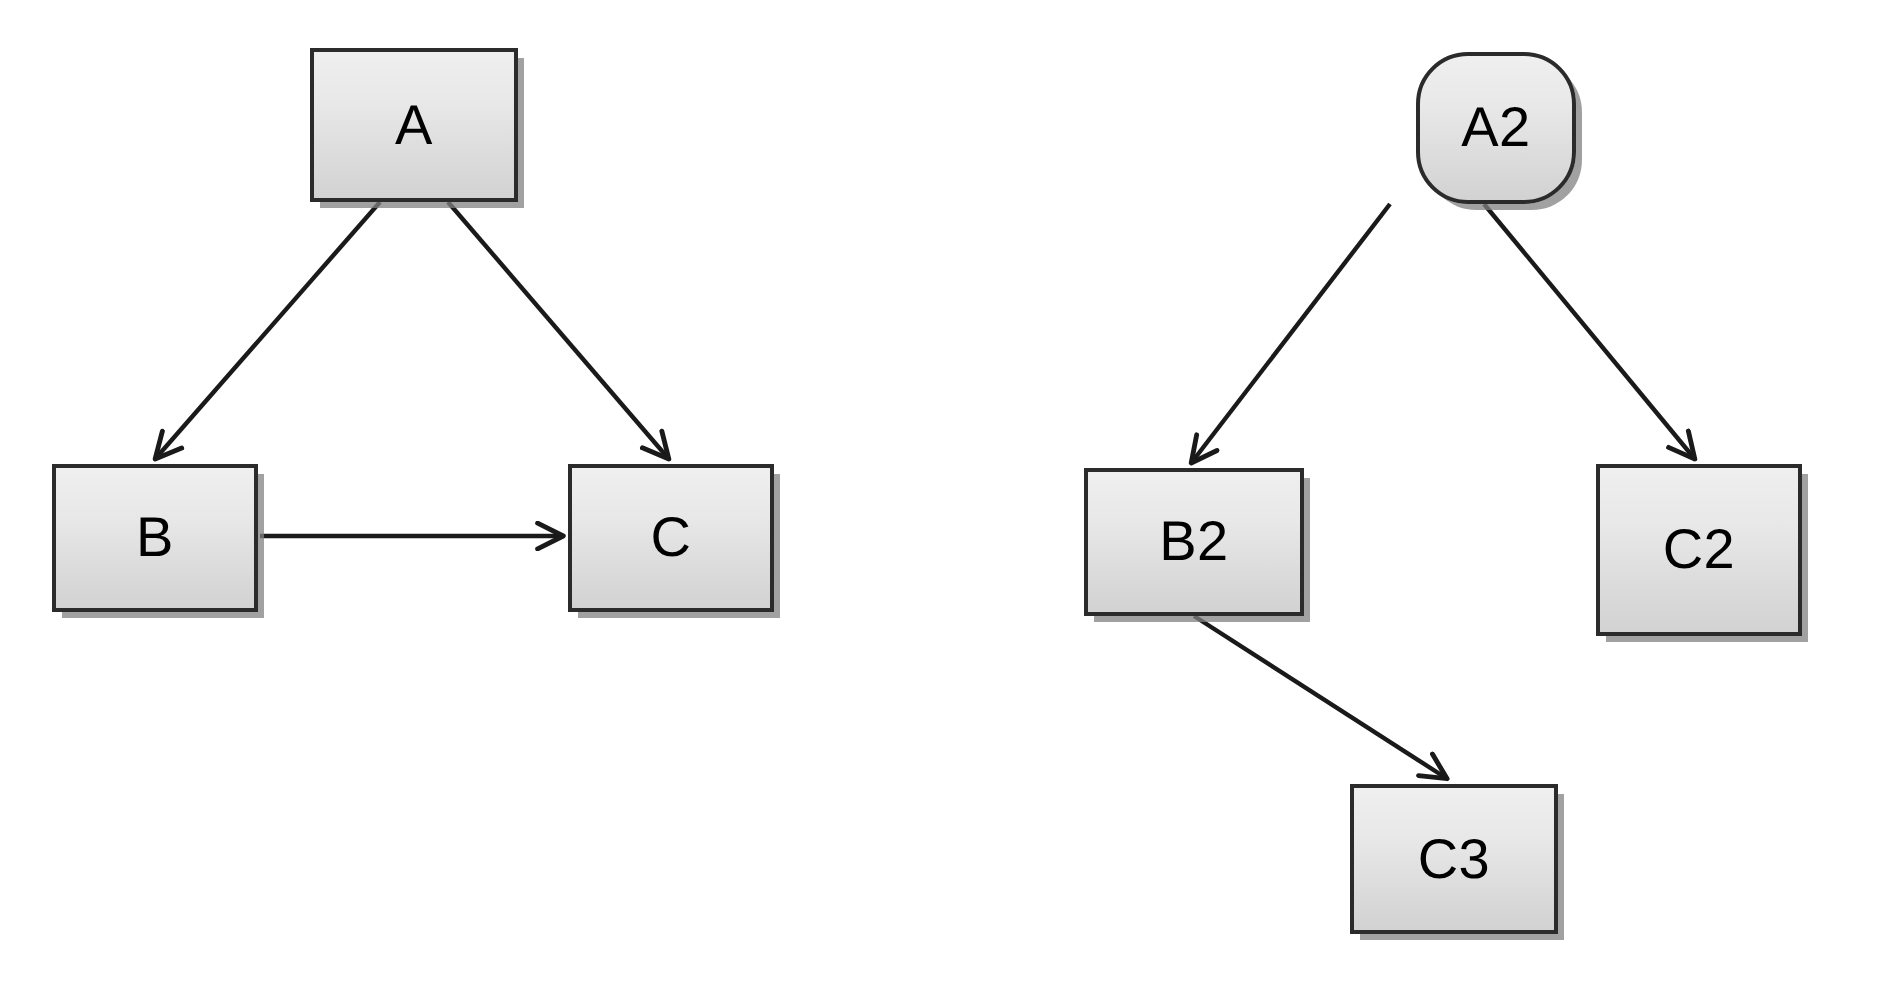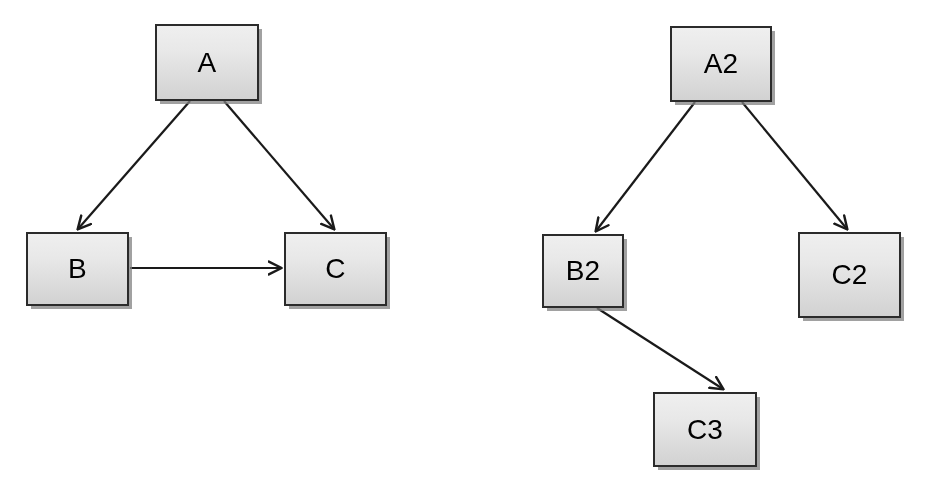--- a/index.html
+++ b/index.html
@@ -69,27 +69,27 @@
   <div id="nodes-layer">
       <div class="node" style="left: 155px; top: 24px; width: 104px; height: 77px;">
         <span class="node-label">A</span>
       </div>
       <div class="node" style="left: 26px; top: 232px; width: 103px; height: 74px;">
         <span class="node-label">B</span>
       </div>
       <div class="node" style="left: 284px; top: 232px; width: 103px; height: 74px;">
         <span class="node-label">C</span>
       </div>
-      <div class="node" style="left: 670px; top: 26px; width: 102px; height: 76px;">
+      <div class="node" style="left: 708px; top: 26px; width: 80px; height: 76px; border-radius: 26px;">
         <span class="node-label">A2</span>
       </div>
-      <div class="node" style="left: 542px; top: 234px; width: 82px; height: 74px;">
+      <div class="node" style="left: 542px; top: 234px; width: 110px; height: 74px;">
         <span class="node-label">B2</span>
       </div>
       <div class="node" style="left: 798px; top: 232px; width: 103px; height: 86px;">
         <span class="node-label">C2</span>
       </div>
-      <div class="node" style="left: 653px; top: 392px; width: 104px; height: 75px;">
+      <div class="node" style="left: 675px; top: 392px; width: 104px; height: 75px;">
         <span class="node-label">C3</span>
       </div>
     </div>
 
 </div>
 
 </body></html>

